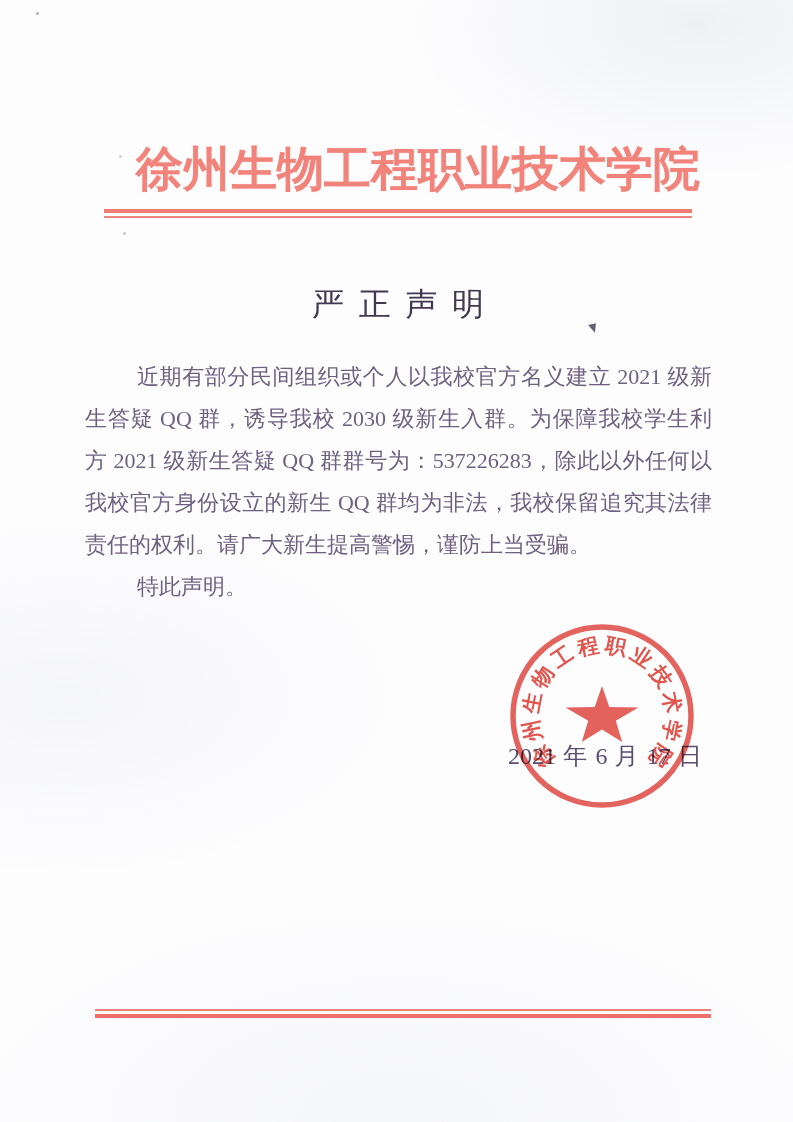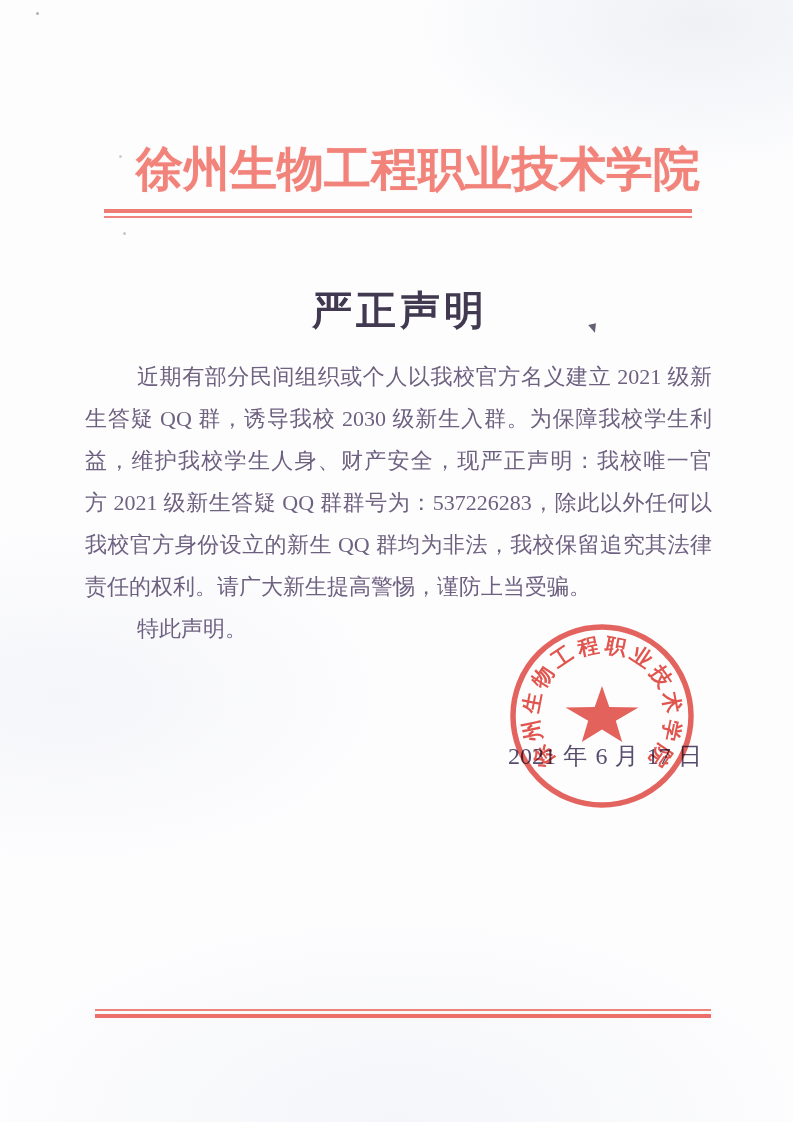--- a/index.html
+++ b/index.html
@@ -25,21 +25,21 @@
     text-align:justify;text-align-last:justify;
     text-shadow:0 0 1px rgba(242,131,122,.55);
     white-space:nowrap;letter-spacing:0;
   }
   .rule{position:absolute;left:104px;width:588px;height:3px;}
   .rule-top{top:209px;border-top:4px solid #ee7d75;border-bottom:2px solid #f0857d;}
   .rule-bottom{top:1009px;left:95px;width:616px;border-top:2px solid #ef827a;border-bottom:4px solid #ec7069;}
   
   .doc-title{
     position:absolute;top:283px;left:312px;width:172px;
-    font-size:40px;font-weight:bold;color:#413а50;color:#413950;
+    font-size:32px;font-weight:normal;color:#413а50;color:#413950;
     text-align:justify;text-align-last:justify;white-space:nowrap;
   }
   
   .speck-tri{
     position:absolute;top:324px;left:589px;width:0;height:0;
     border-left:5px solid transparent;border-right:3px solid transparent;
     border-top:9px solid #4c4259;transform:rotate(-12deg);opacity:.85;
   }
   .dot{position:absolute;width:3px;height:3px;border-radius:50%;background:#6a5f7d;opacity:.5;}
   .dot1{top:12px;left:36px;}
@@ -88,21 +88,20 @@
 
   <div class="rule rule-top"></div>
 
   <div class="doc-title">严正声明</div>
 
   <span class="speck-tri"></span>
 
   <div class="body-text">
     <div class="body-line indent">近期有部分民间组织或个人以我校官方名义建立 2021 级新</div>
     <div class="body-line">生答疑 QQ 群，诱导我校 2030 级新生入群。为保障我校学生利</div>
-    <div class="body-line">益，维护我校学生人身、财产安全，现严正声明：我校唯一官</div>
     <div class="body-line">方 2021 级新生答疑 QQ 群群号为：537226283，除此以外任何以</div>
     <div class="body-line">我校官方身份设立的新生 QQ 群均为非法，我校保留追究其法律</div>
     <div class="body-line no-just">责任的权利。请广大新生提高警惕，谨防上当受骗。</div>
     <div class="body-line indent no-just">特此声明。</div>
   </div>
 
   <div class="date-line">2021 年 6 月 17 日</div>
 
   <div class="seal">
     <svg viewBox="0 0 194 190" xmlns="http://www.w3.org/2000/svg">

